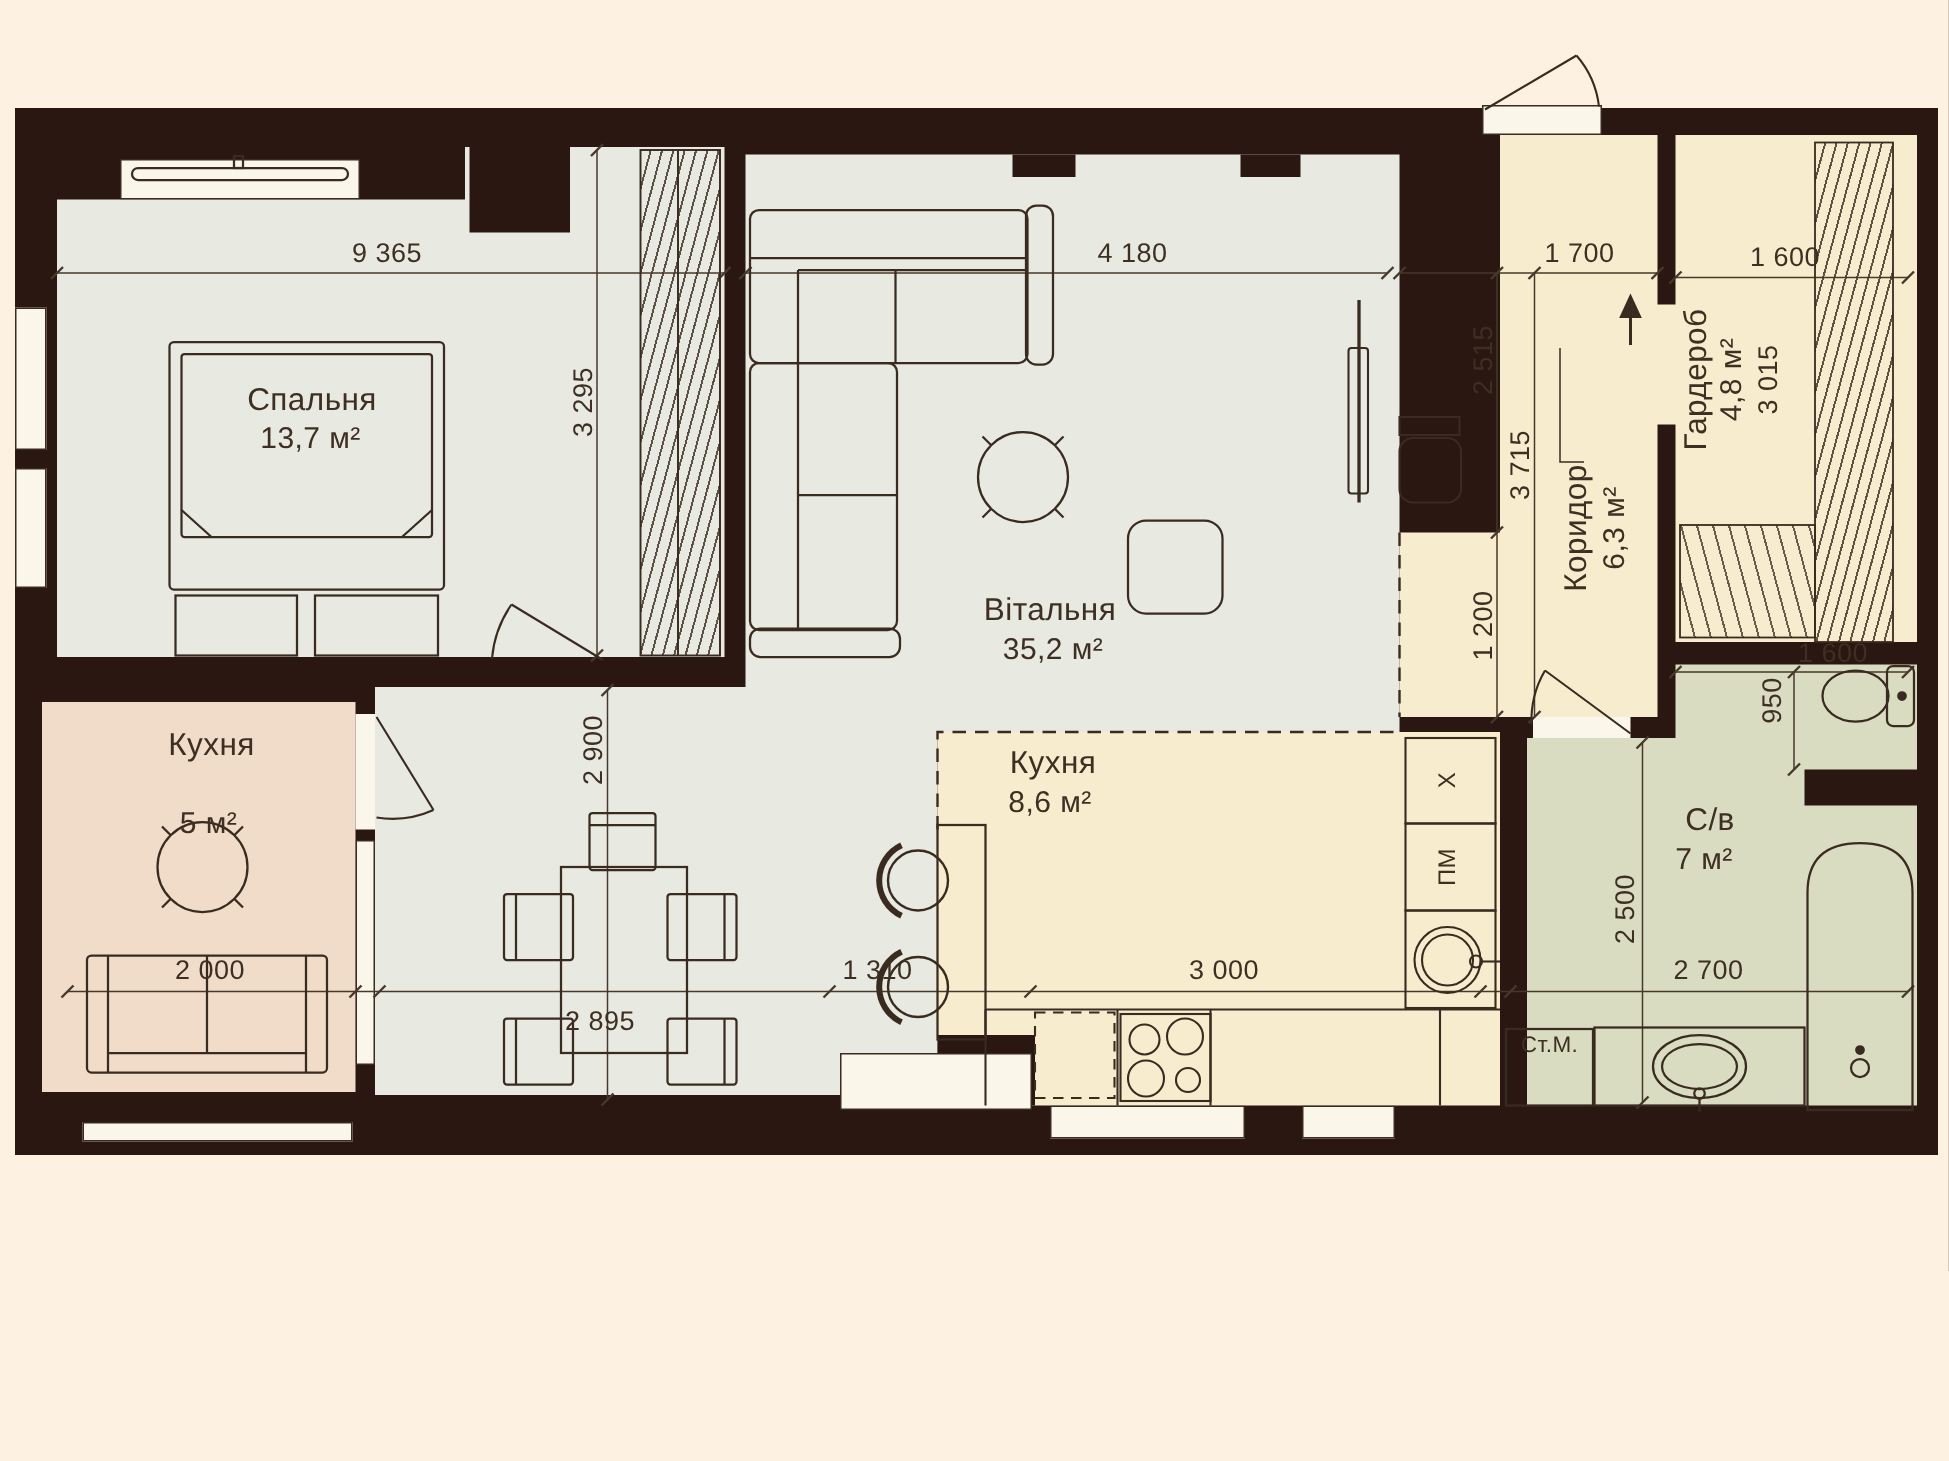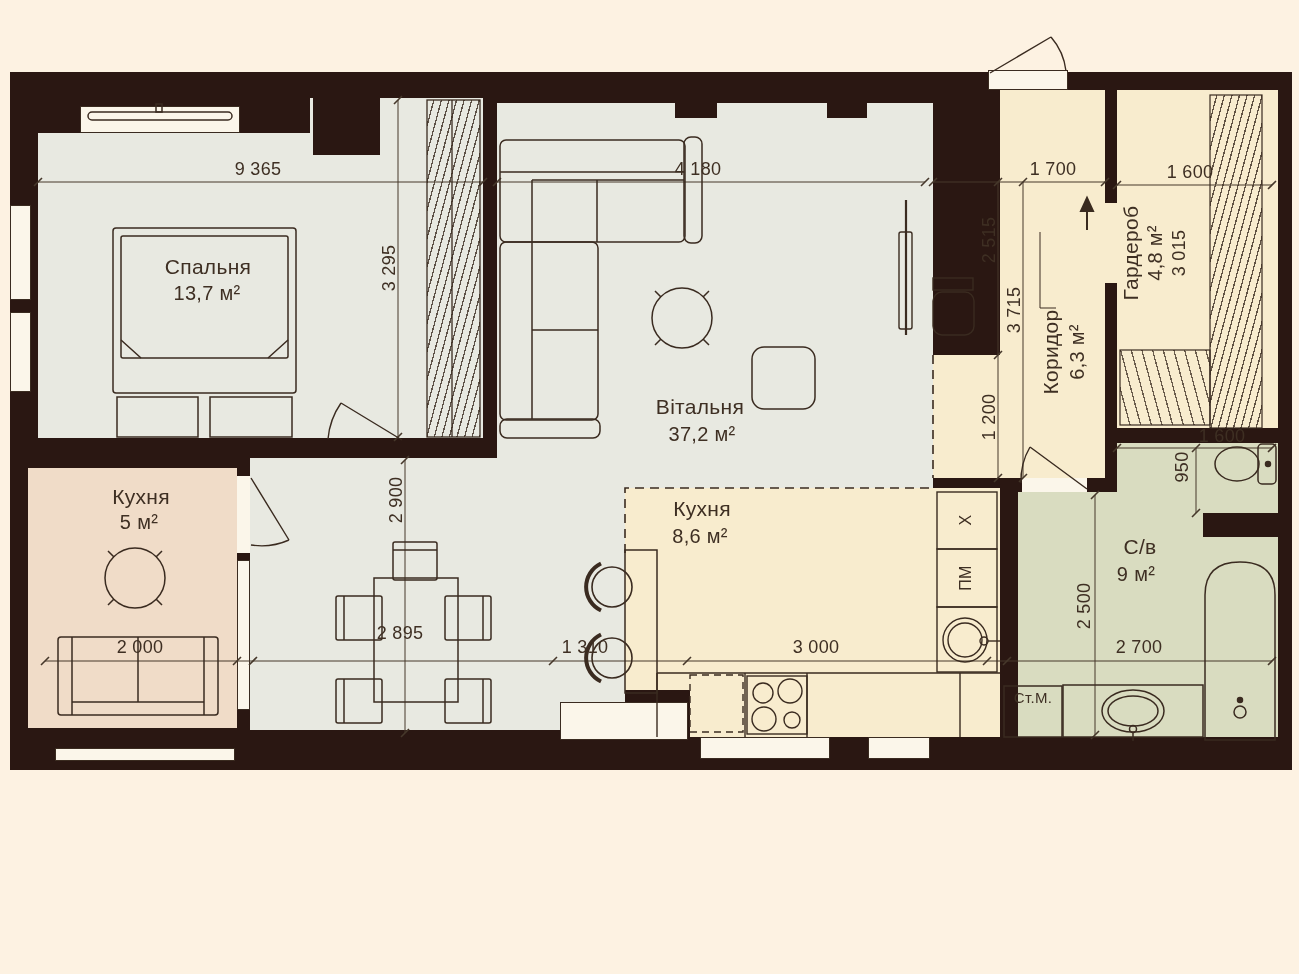--- a/index.html
+++ b/index.html
@@ -227,44 +227,44 @@
         <path d="M1133,733 V741"></path>
     </g>
     <g stroke="#3a2b20" stroke-width="1.5" fill="none">
       <rect x="1004" y="686" width="58" height="51"></rect>
     </g>
   </svg>
 
   <span class="lbl rname" style="left:208px;top:267px">Спальня</span>
   <span class="lbl rarea" style="left:207px;top:293px">13,7 м²</span>
   <span class="lbl rname" style="left:700px;top:407px">Вітальня</span>
-  <span class="lbl rarea" style="left:702px;top:434px">37,2 м²</span>
+  <span class="lbl rarea" style="left:702px;top:434px">35,2 м²</span>
   <span class="lbl rname" style="left:702px;top:509px">Кухня</span>
   <span class="lbl rarea" style="left:700px;top:536px">8,6 м²</span>
   <span class="lbl rname" style="left:141px;top:497px">Кухня</span>
-  <span class="lbl rarea" style="left:139px;top:522px">5 м²</span>
+  <span class="lbl rarea" style="left:139px;top:550px">5 м²</span>
   <span class="lbl rname rot" style="left:1051px;top:352px">Коридор</span>
   <span class="lbl rarea rot" style="left:1077px;top:352px">6,3 м²</span>
   <span class="lbl rname rot" style="left:1131px;top:253px">Гардероб</span>
   <span class="lbl rarea rot" style="left:1155px;top:253px">4,8 м²</span>
   <span class="lbl dim rot" style="left:1179px;top:253px">3 015</span>
   <span class="lbl rname" style="left:1140px;top:547px">С/в</span>
-  <span class="lbl rarea" style="left:1136px;top:574px">9 м²</span>
+  <span class="lbl rarea" style="left:1136px;top:574px">7 м²</span>
 
   <span class="lbl small" style="left:1033px;top:697px">Ст.М.</span>
   <span class="lbl tiny rot" style="left:966px;top:578px">ПМ</span>
   <span class="lbl tiny rot" style="left:966px;top:520px">X</span>
 
   <span class="lbl dim" style="left:140px;top:647px">2 000</span>
-  <span class="lbl dim" style="left:400px;top:633px">2 895</span>
+  <span class="lbl dim" style="left:400px;top:681px">2 895</span>
   <span class="lbl dim" style="left:585px;top:647px">1 310</span>
   <span class="lbl dim" style="left:816px;top:647px">3 000</span>
   <span class="lbl dim" style="left:1139px;top:647px">2 700</span>
   <span class="lbl dim" style="left:258px;top:169px">9 365</span>
-  <span class="lbl dim" style="left:698px;top:169px">4 180</span>
+  <span class="lbl dim" style="left:755px;top:169px">4 180</span>
   <span class="lbl dim" style="left:1053px;top:169px">1 700</span>
   <span class="lbl dim" style="left:1190px;top:172px">1 600</span>
   <span class="lbl dim" style="left:1222px;top:436px">1 600</span>
   <span class="lbl dim rot" style="left:389px;top:268px">3 295</span>
   <span class="lbl dim rot" style="left:396px;top:500px">2 900</span>
   <span class="lbl dim rot" style="left:989px;top:240px">2 515</span>
   <span class="lbl dim rot" style="left:989px;top:417px">1 200</span>
   <span class="lbl dim rot" style="left:1014px;top:310px">3 715</span>
   <span class="lbl dim rot" style="left:1182px;top:467px">950</span>
   <span class="lbl dim rot" style="left:1084px;top:606px">2 500</span>

